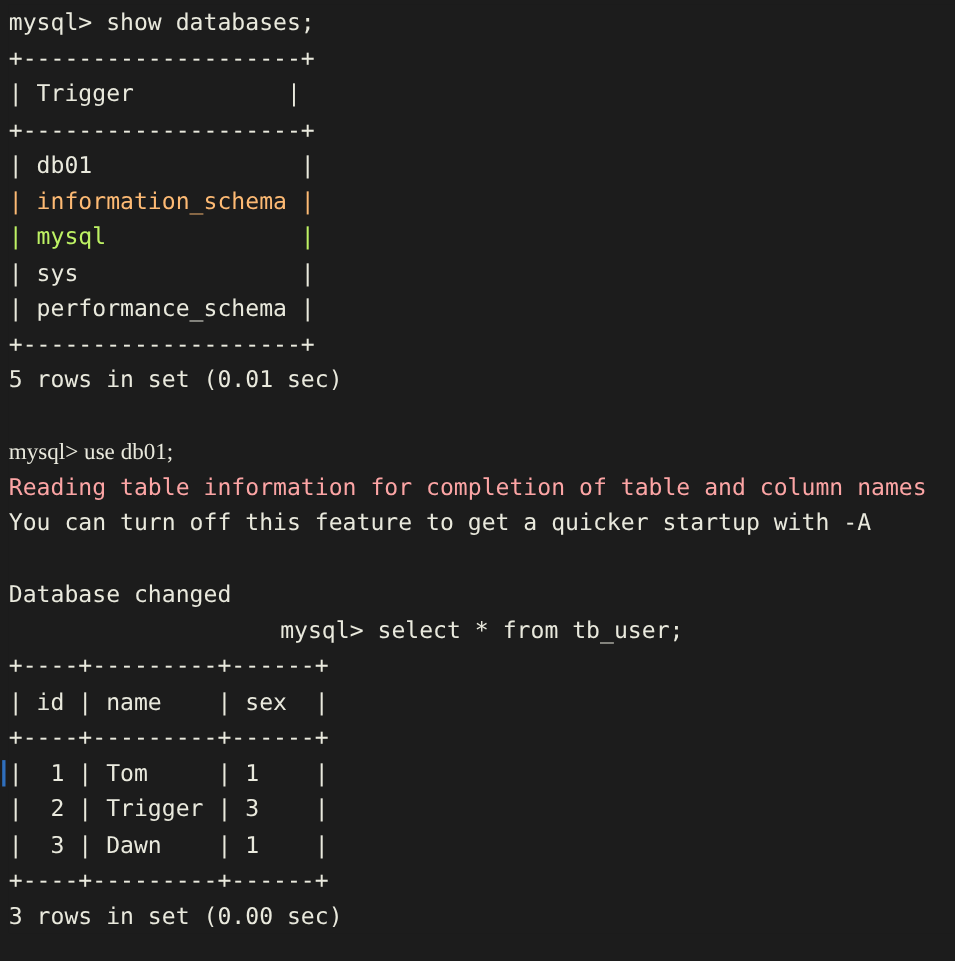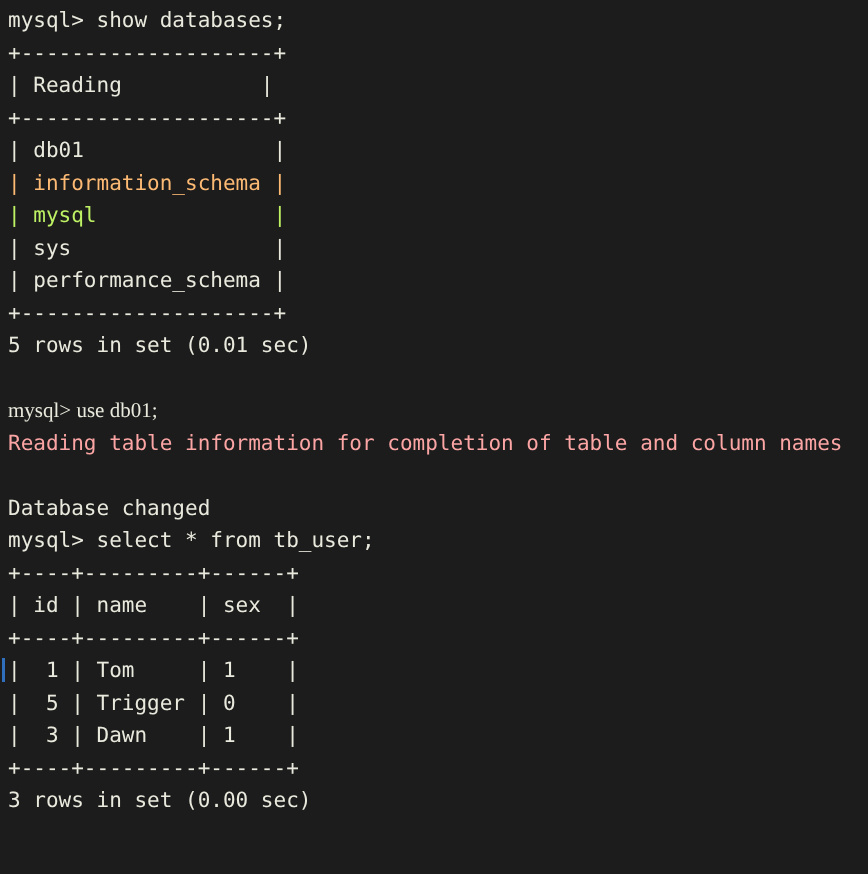--- a/index.html
+++ b/index.html
@@ -49,37 +49,38 @@
     display: block;
   }
 </style>
 </head>
 <body>
 
 <div id="terminal" style="background: rgb(28, 28, 28);">
   <div id="terminal-output" style="background: rgb(28, 28, 28);">
       <div class="term-line" style="color: rgb(233, 233, 221);">mysql&gt; show databases;</div>
       <div class="term-line" style="color: rgb(233, 233, 221);">+--------------------+</div>
-      <div class="term-line" style="color: rgb(233, 233, 221);">| Reading           |</div>
+      <div class="term-line" style="color: rgb(233, 233, 221);">| Trigger           |</div>
       <div class="term-line" style="color: rgb(233, 233, 221);">+--------------------+</div>
       <div class="term-line" style="color: rgb(233, 233, 221);">| db01               |</div>
       <div class="term-line" style="color: #fdba74;">| information_schema |</div>
       <div class="term-line" style="color: #bef264;">| mysql              |</div>
       <div class="term-line" style="color: rgb(233, 233, 221);">| sys                |</div>
       <div class="term-line" style="color: rgb(233, 233, 221);">| performance_schema |</div>
       <div class="term-line" style="color: rgb(233, 233, 221);">+--------------------+</div>
       <div class="term-line" style="color: rgb(233, 233, 221);">5 rows in set (0.01 sec)</div>
       <div class="term-line blank" style="color: rgb(233, 233, 221);"></div>
       <div class="term-line" style="color: rgb(233, 233, 221); font-family: Liberation Serif, serif;">mysql&gt; use db01;</div>
       <div class="term-line" style="color: #fca5a5;">Reading table information for completion of table and column names</div>
+      <div class="term-line" style="color: rgb(233, 233, 221);">You can turn off this feature to get a quicker startup with -A</div>
       <div class="term-line blank" style="color: rgb(233, 233, 221);"></div>
       <div class="term-line" style="color: rgb(233, 233, 221);">Database changed</div>
-      <div class="term-line" style="color: rgb(233, 233, 221);">mysql&gt; select * from tb_user;</div>
+      <div class="term-line" style="color: rgb(233, 233, 221); text-align: center;">mysql&gt; select * from tb_user;</div>
       <div class="term-line" style="color: rgb(233, 233, 221);">+----+---------+------+</div>
       <div class="term-line" style="color: rgb(233, 233, 221);">| id | name    | sex  |</div>
       <div class="term-line" style="color: rgb(233, 233, 221);">+----+---------+------+</div>
       <div class="term-line cursor-line" style="color: rgb(233, 233, 221);"><span class="text-cursor" style="background: rgb(47, 111, 189);"></span>|  1 | Tom     | 1    |</div>
-      <div class="term-line" style="color: rgb(233, 233, 221);">|  5 | Trigger | 0    |</div>
+      <div class="term-line" style="color: rgb(233, 233, 221);">|  2 | Trigger | 3    |</div>
       <div class="term-line" style="color: rgb(233, 233, 221);">|  3 | Dawn    | 1    |</div>
       <div class="term-line" style="color: rgb(233, 233, 221);">+----+---------+------+</div>
       <div class="term-line" style="color: rgb(233, 233, 221);">3 rows in set (0.00 sec)</div>
     </div>
 </div>
 
 </body></html>

